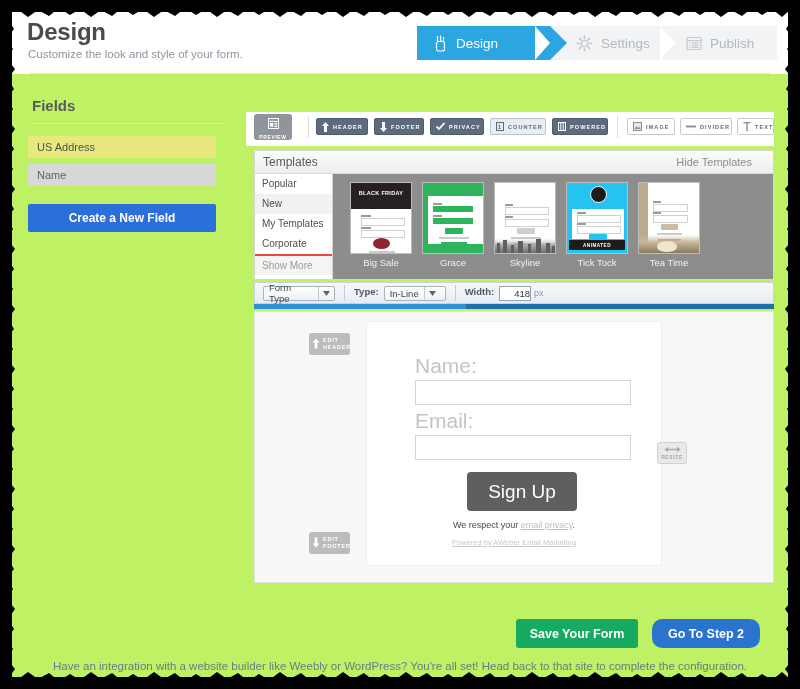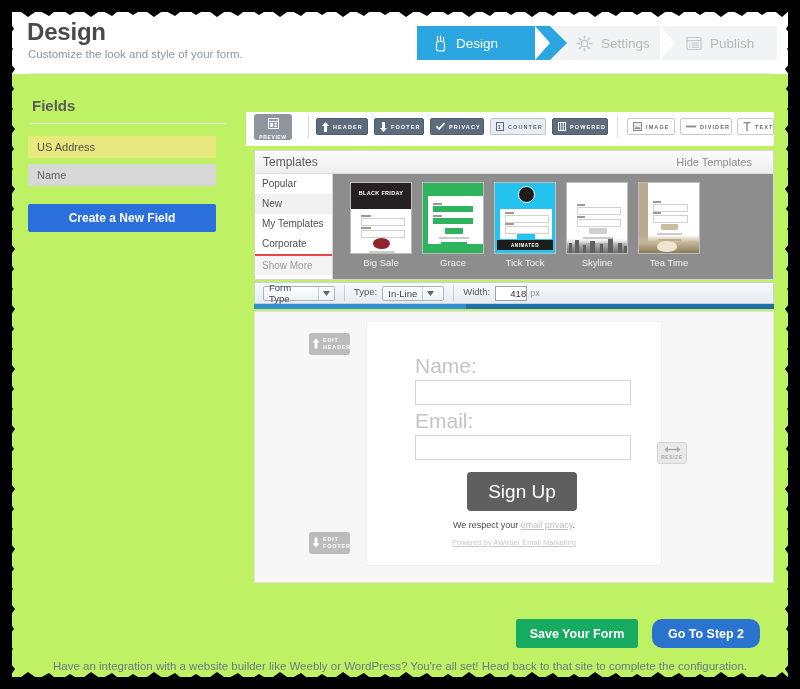--- a/index.html
+++ b/index.html
@@ -224,21 +224,21 @@
   }
   .sel-box {
     height: 15px; background: linear-gradient(#ffffff,#eef1f4);
     border: 1px solid #aab4bd; border-radius: 2px;
     font-size: 9.5px; color: #3d4853;
     display: flex; align-items: center;
     box-sizing: border-box; cursor: pointer;
   }
   .sel-box .txt { padding: 0 5px; }
   .sel-box .dv { border-left: 1px solid #c2cad2; padding: 0 4px; display:flex;align-items:center;height:100%;}
-  .ft-lab { font-size: 9.5px; color: #4b5862; margin: 0 5px 4px 0; }
+  .ft-lab { font-size: 9.5px; color: #4b5862; margin: 0 5px 4px 0; font-weight: bold; }
   .ftsep { width:1px; height:16px; background:#c5ced6; margin:0 9px; }
   .wnum {
     width: 32px; height: 15px; background:#fff;
     border:1px solid #9aa4ad; font-size:9.5px; color:#333;
     text-align:right; box-sizing:border-box; line-height:13px;
   }
   .px { font-size:9px; color:#8e99a2; margin-left:3px; }
   .blue-strip {
     position:absolute; left:8px; top:192px; width:520px; height:5px;
     background:#1f6fa8;
@@ -530,38 +530,20 @@
                   <div class="th-band" style="top:0;bottom:0;right:0;width:5px;background:#2eb45c;"></div>
                   <div class="th-lab" style="left:10px;top:20px;width:9px;"></div>
                   <div style="position:absolute;left:10px;top:23px;width:40px;height:6px;background:#2eb45c;"></div>
                   <div class="th-lab" style="left:10px;top:32px;width:9px;"></div>
                   <div style="position:absolute;left:10px;top:35px;width:40px;height:6px;background:#2eb45c;"></div>
                   <div class="th-btn" style="left:22px;top:45px;width:18px;background:#2eb45c;"></div>
                   <div class="th-txt" style="left:16px;top:54px;width:30px;"></div>
                   <div class="th-txt" style="left:18px;top:59px;width:26px;background:#2eb45c;"></div>
                 </div>
                 <div class="tpl-name">Grace</div>
-              </div>
-
-              <div class="tpl-item">
-                <div class="tpl-thumb">
-                  <div class="th-band" style="top:0;height:24px;background:#25c3ef;"></div>
-                  <div style="position:absolute;left:23px;top:3px;width:15px;height:15px;border-radius:50%;background:#1c1c1c;border:1.5px solid #fff;"></div>
-                  <div class="th-band" style="top:24px;bottom:0;left:0;right:0;background:#25c3ef;"></div>
-                  <div style="position:absolute;left:5px;top:26px;width:52px;height:30px;background:#fff;"></div>
-                  <div class="th-lab" style="left:10px;top:29px;width:9px;"></div>
-                  <div class="th-box" style="left:10px;top:32px;width:42px;"></div>
-                  <div class="th-lab" style="left:10px;top:40px;width:9px;"></div>
-                  <div class="th-box" style="left:10px;top:43px;width:42px;"></div>
-                  <div class="th-btn" style="left:22px;top:51px;width:18px;background:#25c3ef;"></div>
-                  <div style="position:absolute;left:2px;bottom:3px;right:2px;height:10px;background:#1c1c1c;display:flex;align-items:center;justify-content:center;">
-                    <span style="color:#fff;font-size:4.6px;font-weight:bold;letter-spacing:0.5px;">ANIMATED</span>
-                  </div>
-                </div>
-                <div class="tpl-name">Tick Tock</div>
               </div>
 
               <div class="tpl-item">
                 <div class="tpl-thumb">
                   <div class="th-lab" style="left:10px;top:21px;width:8px;"></div>
                   <div class="th-box" style="left:10px;top:24px;width:42px;"></div>
                   <div class="th-lab" style="left:10px;top:33px;width:8px;"></div>
                   <div class="th-box" style="left:10px;top:36px;width:42px;"></div>
                   <div class="th-btn" style="left:22px;top:45px;width:18px;background:#cfcfcf;"></div>
                   <div class="th-txt" style="left:16px;top:54px;width:30px;"></div>
@@ -576,20 +558,38 @@
                   <div style="position:absolute;left:33px;bottom:0;width:3px;height:9px;background:#5f5f5f;"></div>
                   <div style="position:absolute;left:41px;bottom:0;width:5px;height:14px;background:#5f5f5f;"></div>
                   <div style="position:absolute;left:51px;bottom:0;width:4px;height:10px;background:#5f5f5f;"></div>
                   <div style="position:absolute;left:57px;bottom:0;width:3px;height:7px;background:#5f5f5f;"></div>
                 </div>
                 <div class="tpl-name">Skyline</div>
               </div>
 
               <div class="tpl-item">
                 <div class="tpl-thumb">
+                  <div class="th-band" style="top:0;height:24px;background:#25c3ef;"></div>
+                  <div style="position:absolute;left:23px;top:3px;width:15px;height:15px;border-radius:50%;background:#1c1c1c;border:1.5px solid #fff;"></div>
+                  <div class="th-band" style="top:24px;bottom:0;left:0;right:0;background:#25c3ef;"></div>
+                  <div style="position:absolute;left:5px;top:26px;width:52px;height:30px;background:#fff;"></div>
+                  <div class="th-lab" style="left:10px;top:29px;width:9px;"></div>
+                  <div class="th-box" style="left:10px;top:32px;width:42px;"></div>
+                  <div class="th-lab" style="left:10px;top:40px;width:9px;"></div>
+                  <div class="th-box" style="left:10px;top:43px;width:42px;"></div>
+                  <div class="th-btn" style="left:22px;top:51px;width:18px;background:#25c3ef;"></div>
+                  <div style="position:absolute;left:2px;bottom:3px;right:2px;height:10px;background:#1c1c1c;display:flex;align-items:center;justify-content:center;">
+                    <span style="color:#fff;font-size:4.6px;font-weight:bold;letter-spacing:0.5px;">ANIMATED</span>
+                  </div>
+                </div>
+                <div class="tpl-name">Tick Tock</div>
+              </div>
+
+              <div class="tpl-item">
+                <div class="tpl-thumb">
                   <div class="th-band" style="top:0;bottom:0;left:0;width:9px;background:#b9aa90;"></div>
                   <div class="th-band" style="top:0;bottom:0;right:0;width:9px;background:#b9aa90;"></div>
                   <div class="th-lab" style="left:14px;top:18px;width:8px;"></div>
                   <div class="th-box" style="left:14px;top:21px;width:33px;"></div>
                   <div class="th-lab" style="left:14px;top:29px;width:8px;"></div>
                   <div class="th-box" style="left:14px;top:32px;width:33px;"></div>
                   <div class="th-btn" style="left:22px;top:41px;width:17px;background:#c9bda6;"></div>
                   <div class="th-txt" style="left:18px;top:50px;width:25px;"></div>
                   <div class="th-txt" style="left:19px;top:56px;width:23px;background:#a8977c;"></div>
                   <div style="position:absolute;left:0;right:0;bottom:0;height:18px;background:linear-gradient(to top,#8a7a5e,#c7b89b 60%, rgba(255,255,255,0));"></div>

